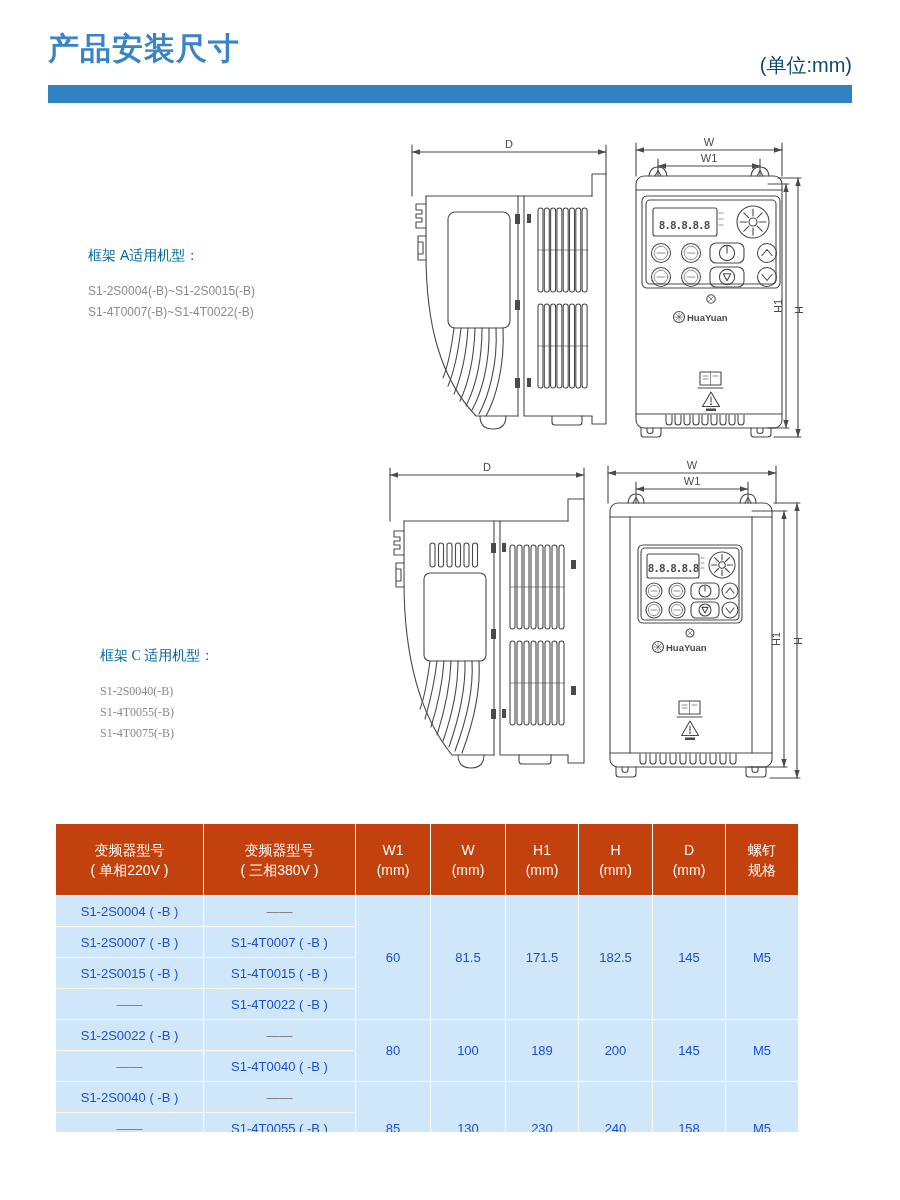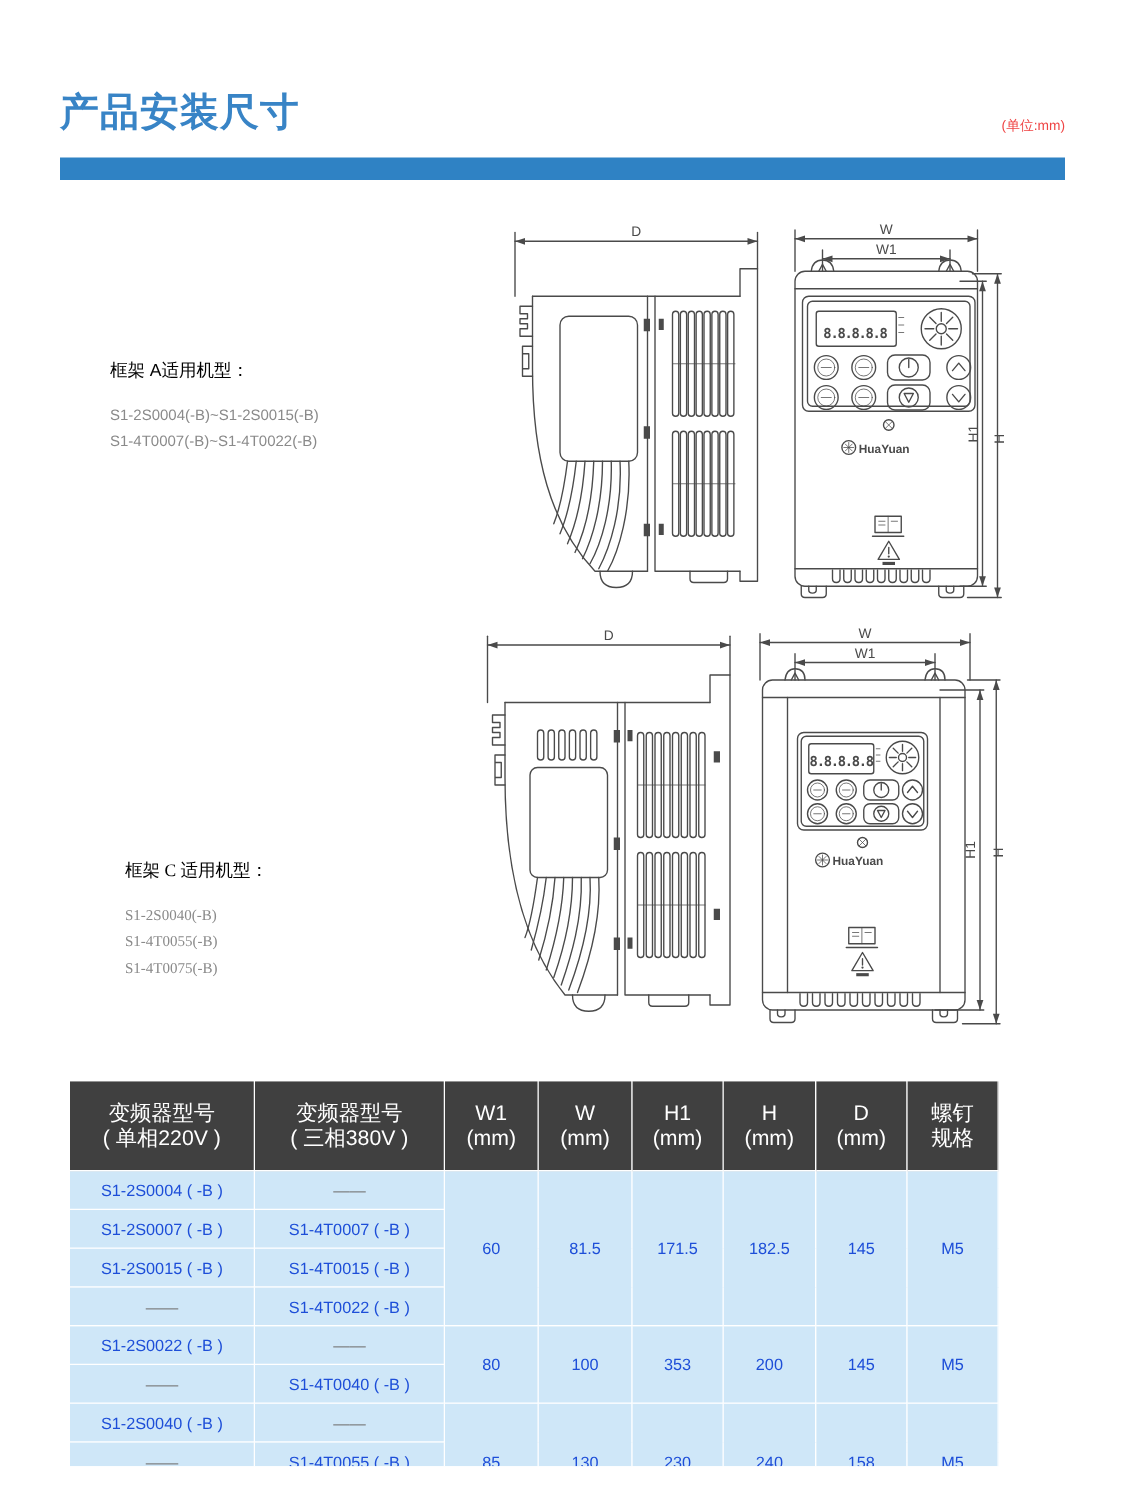--- a/index.html
+++ b/index.html
@@ -1,40 +1,40 @@
 <!DOCTYPE html>
 <html><head>
 <meta charset="utf-8">
 <style>
   html,body{margin:0;padding:0;background:#fff;}
   body{font-family:"Liberation Sans","DejaVu Sans",sans-serif;}
-  .page{position:relative;width:900px;height:1132px;background:#fff;overflow:hidden;margin-top:41px;}
+  .page{position:relative;width:900px;height:1132px;background:#fff;overflow:hidden;}
 
   .title{position:absolute;left:48px;top:28px;font-size:31px;font-weight:bold;color:#3884C6;letter-spacing:1px;}
-  .unit-note{position:absolute;right:48px;top:52px;font-size:11px;color:#ef4444;}
+  .unit-note{position:absolute;right:48px;top:52px;font-size:20px;color:#0c4a6e;}
   .title-bar{position:absolute;left:48px;top:85px;width:804px;height:18px;background:#2F82C4;}
 
   .frame-block{position:absolute;color:#8a8a8a;}
-  .frame-label{font-size:14px;color:#000000;margin:0 0 16px 0;}
+  .frame-label{font-size:14px;color:#0369a1;margin:0 0 16px 0;}
   .frame-model{font-size:12px;line-height:21px;color:#8a8a8a;}
   .fb-a{left:88px;top:247px;}
   .fb-b{left:114px;top:517px;}
   .fb-c{left:100px;top:647px;font-family:Liberation Serif, serif;}
 
   .dwg{position:absolute;}
   .dwg svg{display:block;width:100%;height:100%;}
   svg .ln{fill:none;stroke:#4a4a4a;stroke-width:1.1;stroke-linecap:round;stroke-linejoin:round;}
   svg .thin{stroke-width:0.6;}
   svg .fl{fill:#4a4a4a;stroke:none;}
   svg text{fill:#4a4a4a;stroke:none;font-family:"Liberation Sans",sans-serif;font-size:11px;}
   svg text.seg{font-family:"DejaVu Sans Mono",monospace;font-weight:bold;letter-spacing:-1px;}
   svg text.brand{font-size:9.5px;font-weight:bold;}
 
   .spec-table{position:absolute;left:55px;top:823px;width:743px;border-collapse:collapse;table-layout:fixed;}
-  .spec-table th{background:#404040;color:#fff;font-weight:normal;font-size:17px;line-height:20px;height:71px;border:1.5px solid #fff;padding:0;text-align:center;vertical-align:middle;}
+  .spec-table th{background:#c2410c;color:#fff;font-weight:normal;font-size:14px;line-height:20px;height:71px;border:1.5px solid #fff;padding:0;text-align:center;vertical-align:middle;}
   .spec-table td{background:#CFE7F8;color:#1d4ed8;font-size:13px;height:30px;border:1.5px solid #fff;padding:0 2px;text-align:center;vertical-align:middle;}
   .spec-table td.dash-cell{color:#777;}
 </style>
 </head>
 <body>
 
 <div class="page">
 
   <div class="title">产品安装尺寸</div>
   <div class="unit-note">(单位:mm)</div>
@@ -515,21 +515,21 @@
       </tr>
       <tr>
         <td class="dash-cell">——</td>
         <td>S1-4T0022 ( -B )</td>
       </tr>
       <tr>
         <td>S1-2S0022 ( -B )</td>
         <td class="dash-cell">——</td>
         <td rowspan="2">80</td>
         <td rowspan="2">100</td>
-        <td rowspan="2">353</td>
+        <td rowspan="2">189</td>
         <td rowspan="2">200</td>
         <td rowspan="2">145</td>
         <td rowspan="2">M5</td>
       </tr>
       <tr>
         <td class="dash-cell">——</td>
         <td>S1-4T0040 ( -B )</td>
       </tr>
       <tr>
         <td>S1-2S0040 ( -B )</td>

